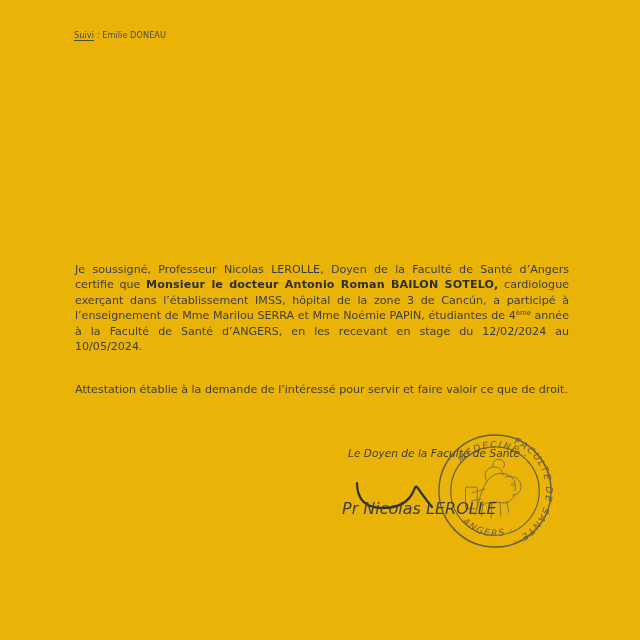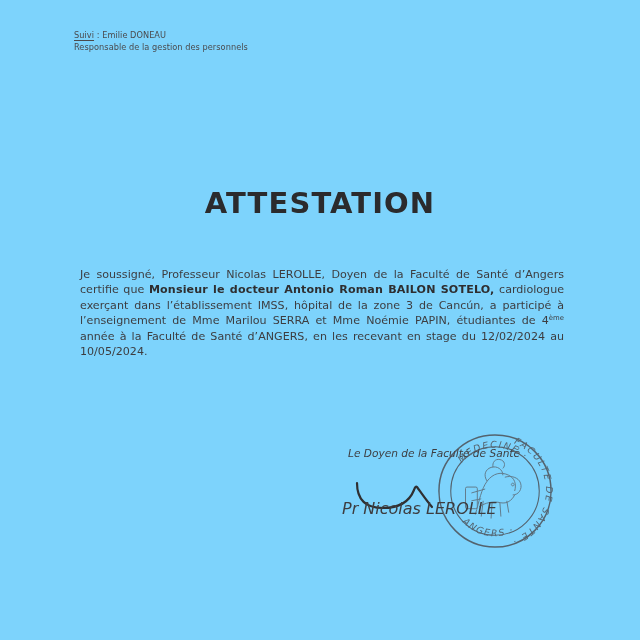--- a/index.html
+++ b/index.html
@@ -13,21 +13,21 @@
     position: relative;
     overflow: hidden;
     font-family: "DejaVu Sans", sans-serif;
     color: #3a3a3c;
     -webkit-font-smoothing: antialiased;
   }
 
   .page {
     position: absolute;
     inset: 0;
-    background: #7dd3fc;
+    background: #eab308;
   }
 
   
   .header-block {
     position: absolute;
     left: 74px;
     top: 30px;
     width: 300px;
     font-size: 8.2px;
     line-height: 11.7px;
@@ -61,21 +61,21 @@
     position: absolute;
     left: 75px;
     top: 262px;
     width: 494px;
     font-size: 11.1px;
     line-height: 15.4px;
     color: #3d3d40;
     text-align: justify;
   }
   .body-block p {
-    margin: 5px;
+    margin: 0;
   }
   .para-gap {
     height: 28px;
   }
   .bold-name {
     font-weight: bold;
     color: #2e2e30;
     letter-spacing: 0.15px;
   }
   sup {
@@ -129,30 +129,27 @@
 </style>
 </head>
 <body>
 
 <div class="page">
 
   <div class="header-block">
     <div class="header-line">
       <span class="u">Suivi</span><span> : </span><span>Emilie DONEAU</span>
     </div>
-    <div class="header-line">
-      <span>Responsable de la gestion des personnels</span>
-    </div>
   </div>
 
-  <div class="doc-title">ATTESTATION</div>
 
   <div class="body-block">
     <p><span>Je soussigné, Professeur Nicolas LEROLLE, Doyen de la Faculté de Santé d’Angers certifie que </span><span class="bold-name">Monsieur le docteur Antonio Roman BAILON SOTELO,</span><span> cardiologue exerçant dans l’établissement IMSS, hôpital de la zone 3 de Cancún, a participé à l’enseignement de Mme Marilou SERRA et Mme Noémie PAPIN, étudiantes de 4</span><sup>ème</sup><span> année à la Faculté de Santé d’ANGERS, en les recevant en stage du 12/02/2024 au 10/05/2024.</span></p>
     <div class="para-gap"></div>
+    <p>Attestation établie à la demande de l’intéressé pour servir et faire valoir ce que de droit.</p>
   </div>
 
   <div class="sig-area">
 
     <div class="sig-title">Le Doyen de la Faculté de Santé</div>
 
     <svg class="sig-mark" viewBox="0 0 95 34">
       <path d="M5 3 C5 19, 13 28, 31 28 C49 28, 58 20, 62 10 C63 7, 64 6, 65 7 C68 11, 74 20, 80 27" fill="none" stroke="#2f2f31" stroke-width="2.2" stroke-linecap="round" stroke-linejoin="round"></path>
     </svg>
 

